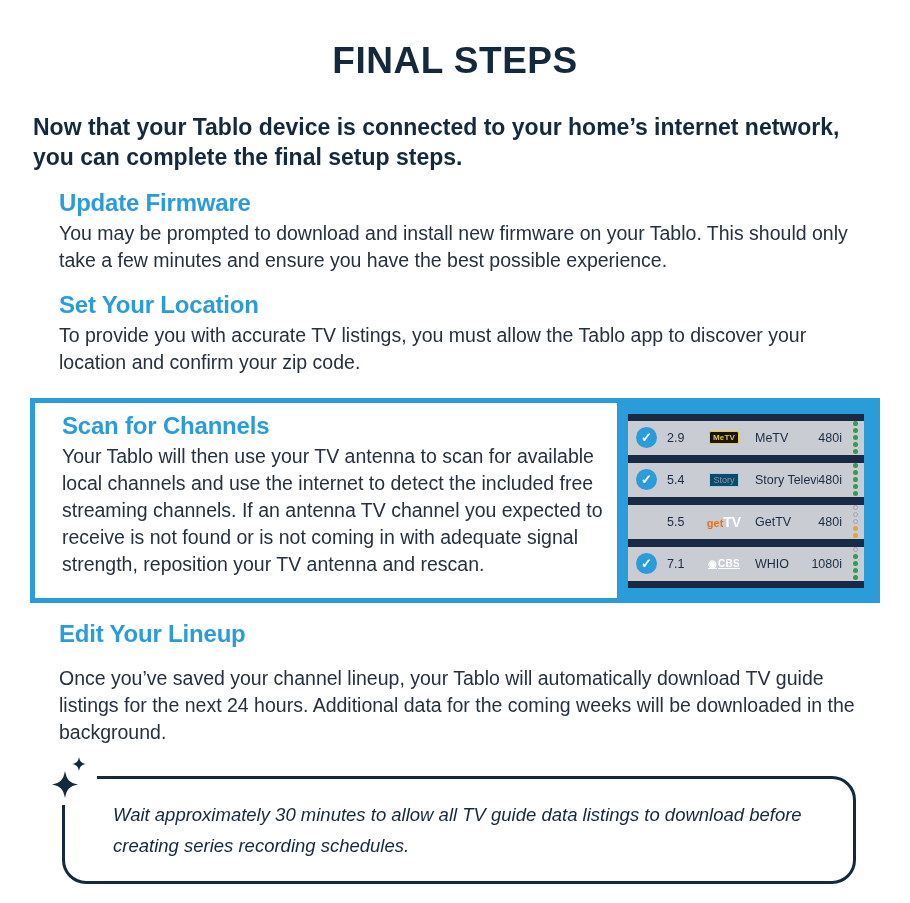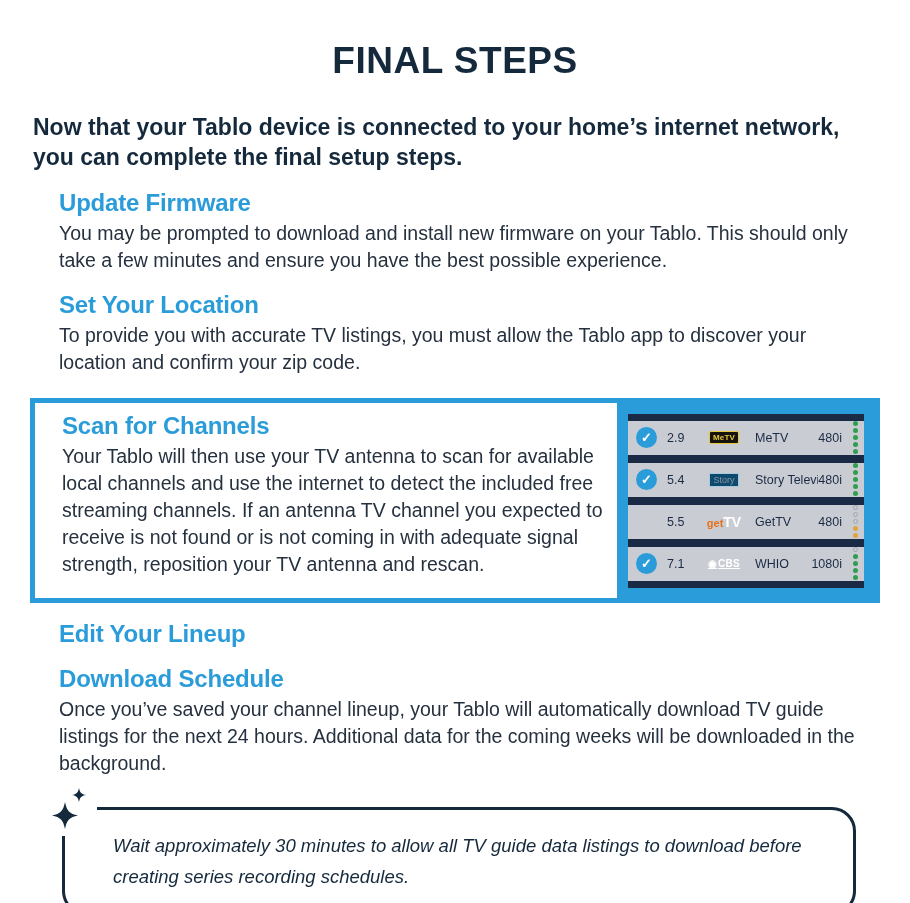--- a/index.html
+++ b/index.html
@@ -181,21 +181,20 @@
           </div>
         </div>
     </div>
   </div>
 
   <div class="section">
     <h2 class="section-heading">Edit Your Lineup</h2>
   </div>
 
   <div class="section">
-    <h2 class="section-heading">Download Schedule</h2>
     <p class="section-body">Once you’ve saved your channel lineup, your Tablo will automatically download TV guide listings for the next 24 hours. Additional data for the coming weeks will be downloaded in the background.</p>
   </div>
 
   <div class="note-box">
     <span class="sparkle">
       <svg width="42" height="46" viewBox="0 0 42 46">
         <path fill="#15293D" d="M13 14 C14.8 23 17.5 25.8 26 27.5 C17.5 29.2 14.8 32 13 41 C11.2 32 8.5 29.2 0 27.5 C8.5 25.8 11.2 23 13 14 Z"></path>
         <path fill="#15293D" d="M27 0 C27.9 4.6 29.4 6.1 34 7 C29.4 7.9 27.9 9.4 27 14 C26.1 9.4 24.6 7.9 20 7 C24.6 6.1 26.1 4.6 27 0 Z"></path>
       </svg>
     </span>

